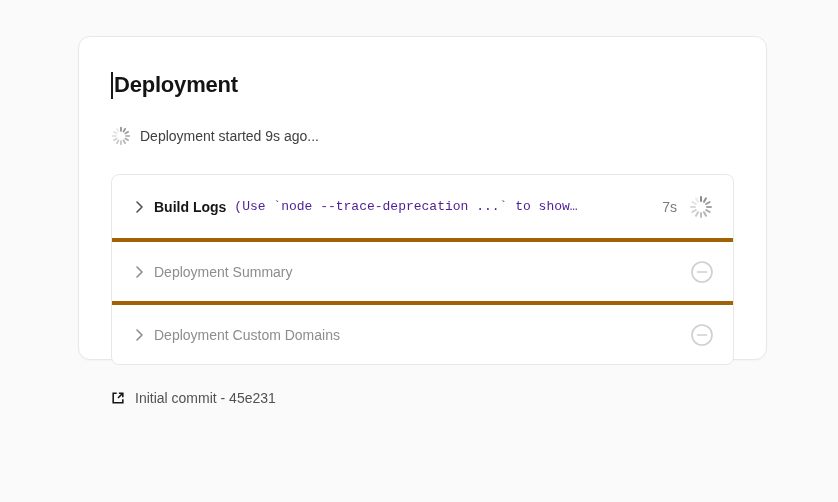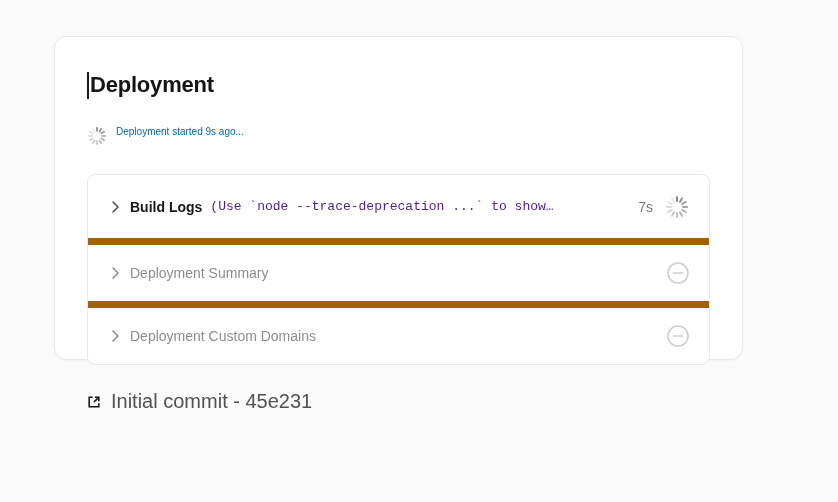--- a/index.html
+++ b/index.html
@@ -4,21 +4,21 @@
 <style>
   * { box-sizing: border-box; margin: 0; padding: 0; }
   html, body {
     width: 838px; height: 502px;
     background: #fafafa;
     font-family: "Liberation Sans", sans-serif;
     overflow: hidden;
   }
   .card {
     position: absolute;
-    left: 54px; top: 36px;
+    left: 78px; top: 36px;
     width: 689px; height: 324px;
     background: #ffffff;
     border: 1px solid #e8e8e8;
     border-radius: 12px;
     box-shadow: 0 1px 2px rgba(0,0,0,0.03);
     padding: 34px 32px 0 32px;
   }
   .title-row { display: flex; align-items: center; }
   .caret {
     width: 2px; height: 27px;
@@ -27,41 +27,42 @@
   }
   .page-title {
     font-size: 22px;
     font-weight: 700;
     color: #141414;
     letter-spacing: -0.2px;
     line-height: 28px;
   }
   .status-row {
     display: flex;
+    align-items: center;
     gap: 9px;
     margin-top: 27px;
-    color: #0369a1;
-    font-size: 10px;
+    color: #404040;
+    font-size: 14px;
   }
   .spinner { animation: spin 0.9s steps(12) infinite; display: block; }
   @keyframes spin { to { transform: rotate(360deg); } }
   .accordion {
     margin-top: 28px;
     border: 1px solid #e8e8e8;
     border-radius: 8px;
     background: #fff;
   }
   .acc-row {
     display: flex;
     align-items: center;
     height: 63px;
     padding: 0 20px;
     gap: 6px;
   }
-  .acc-row + .acc-row { border-top: 7px solid #a16207; }
+  .acc-row + .acc-row { border-top: 4px solid #a16207; }
   .chevron { display: block; flex: 0 0 auto; }
   .row-label { font-size: 14px; white-space: nowrap; }
   .row-label.strong { color: #171717; font-weight: 600; }
   .row-label.muted  { color: #8d8d8d; font-weight: 400; }
   .row-detail {
     font-family: "Liberation Mono", monospace;
     font-size: 13px;
     color: #4c1d95;
     white-space: nowrap;
     overflow: hidden;
@@ -75,21 +76,21 @@
     align-items: center;
     gap: 12px;
     flex: 0 0 auto;
   }
   .duration { font-size: 14px; color: #7a7a7a; }
   .footer-row {
     display: flex;
     align-items: center;
     gap: 10px;
     margin-top: 25px;
-    font-size: 20px;
+    font-size: 14px;
     color: #525252;
   }
   svg { display: block; }
 </style>
 </head>
 <body>
 
 <svg width="0" height="0" style="position:absolute" aria-hidden="true">
   <defs>
     <g id="spinner-def">

